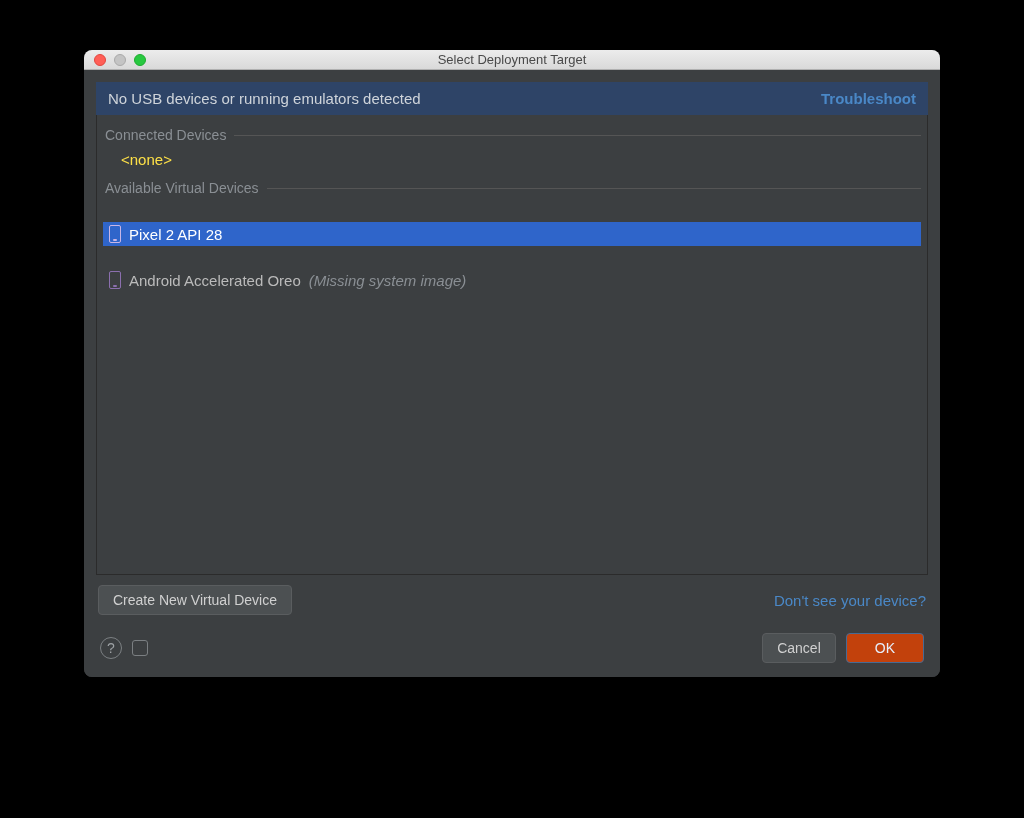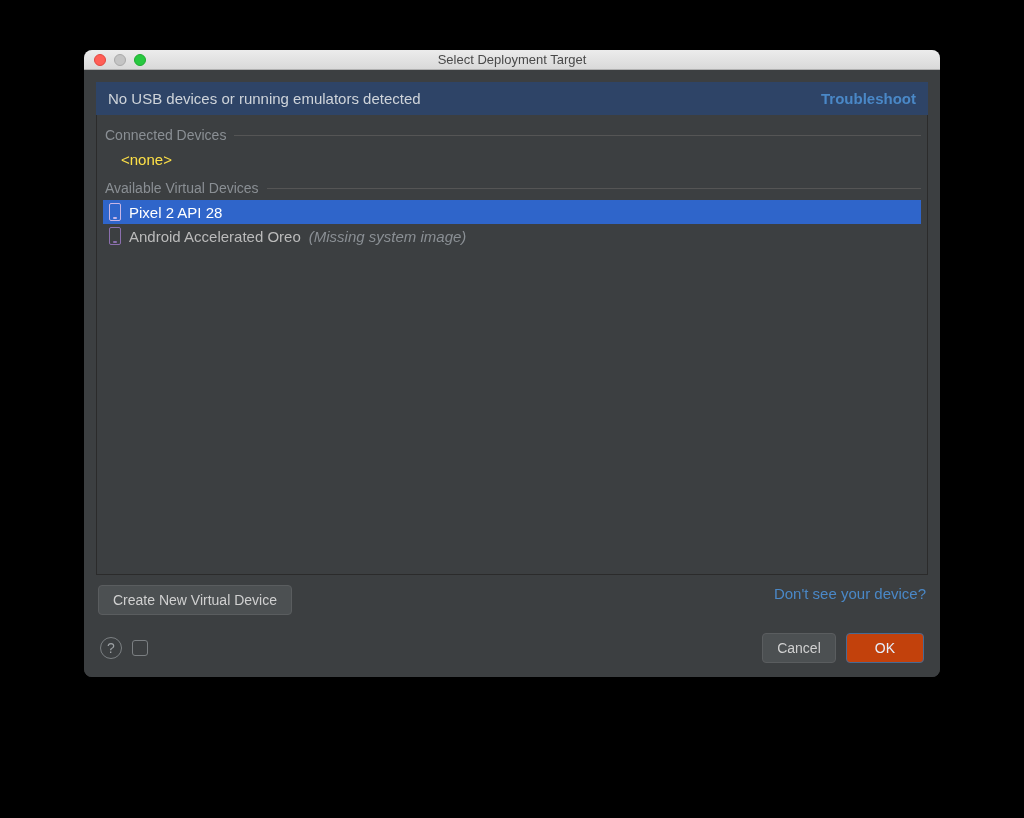--- a/index.html
+++ b/index.html
@@ -104,20 +104,21 @@
     font-size: 15px;
   }
 
   .device-row {
     display: flex;
     align-items: center;
     gap: 8px;
     padding: 3px 6px 3px 6px;
     font-size: 15px;
     cursor: pointer;
+    margin-top: 22px;
   }
   .device-row.selected {
     background: #2f65ca;
     color: #fff;
   }
   .device-row .phone-icon {
     width: 12px;
     height: 18px;
     border: 1.5px solid #8b6fae;
     border-radius: 2px;
@@ -137,21 +138,21 @@
   }
   .device-row.selected .phone-icon { border-color: #c9b6e6; }
   .device-row.selected .phone-icon::after { background: #c9b6e6; }
 
   .device-name { color: inherit; }
   .device-note { color: #8a8f94; font-style: italic; }
 
   .below-list {
     display: flex;
     justify-content: space-between;
-    align-items: flex-start;
+    align-items: center;
     margin-top: 10px;
     padding: 0 2px;
   }
 
   .btn {
     background: #4c5052;
     color: #d0d0d0;
     border: 1px solid #5a5d5f;
     border-radius: 4px;
     padding: 6px 14px;

